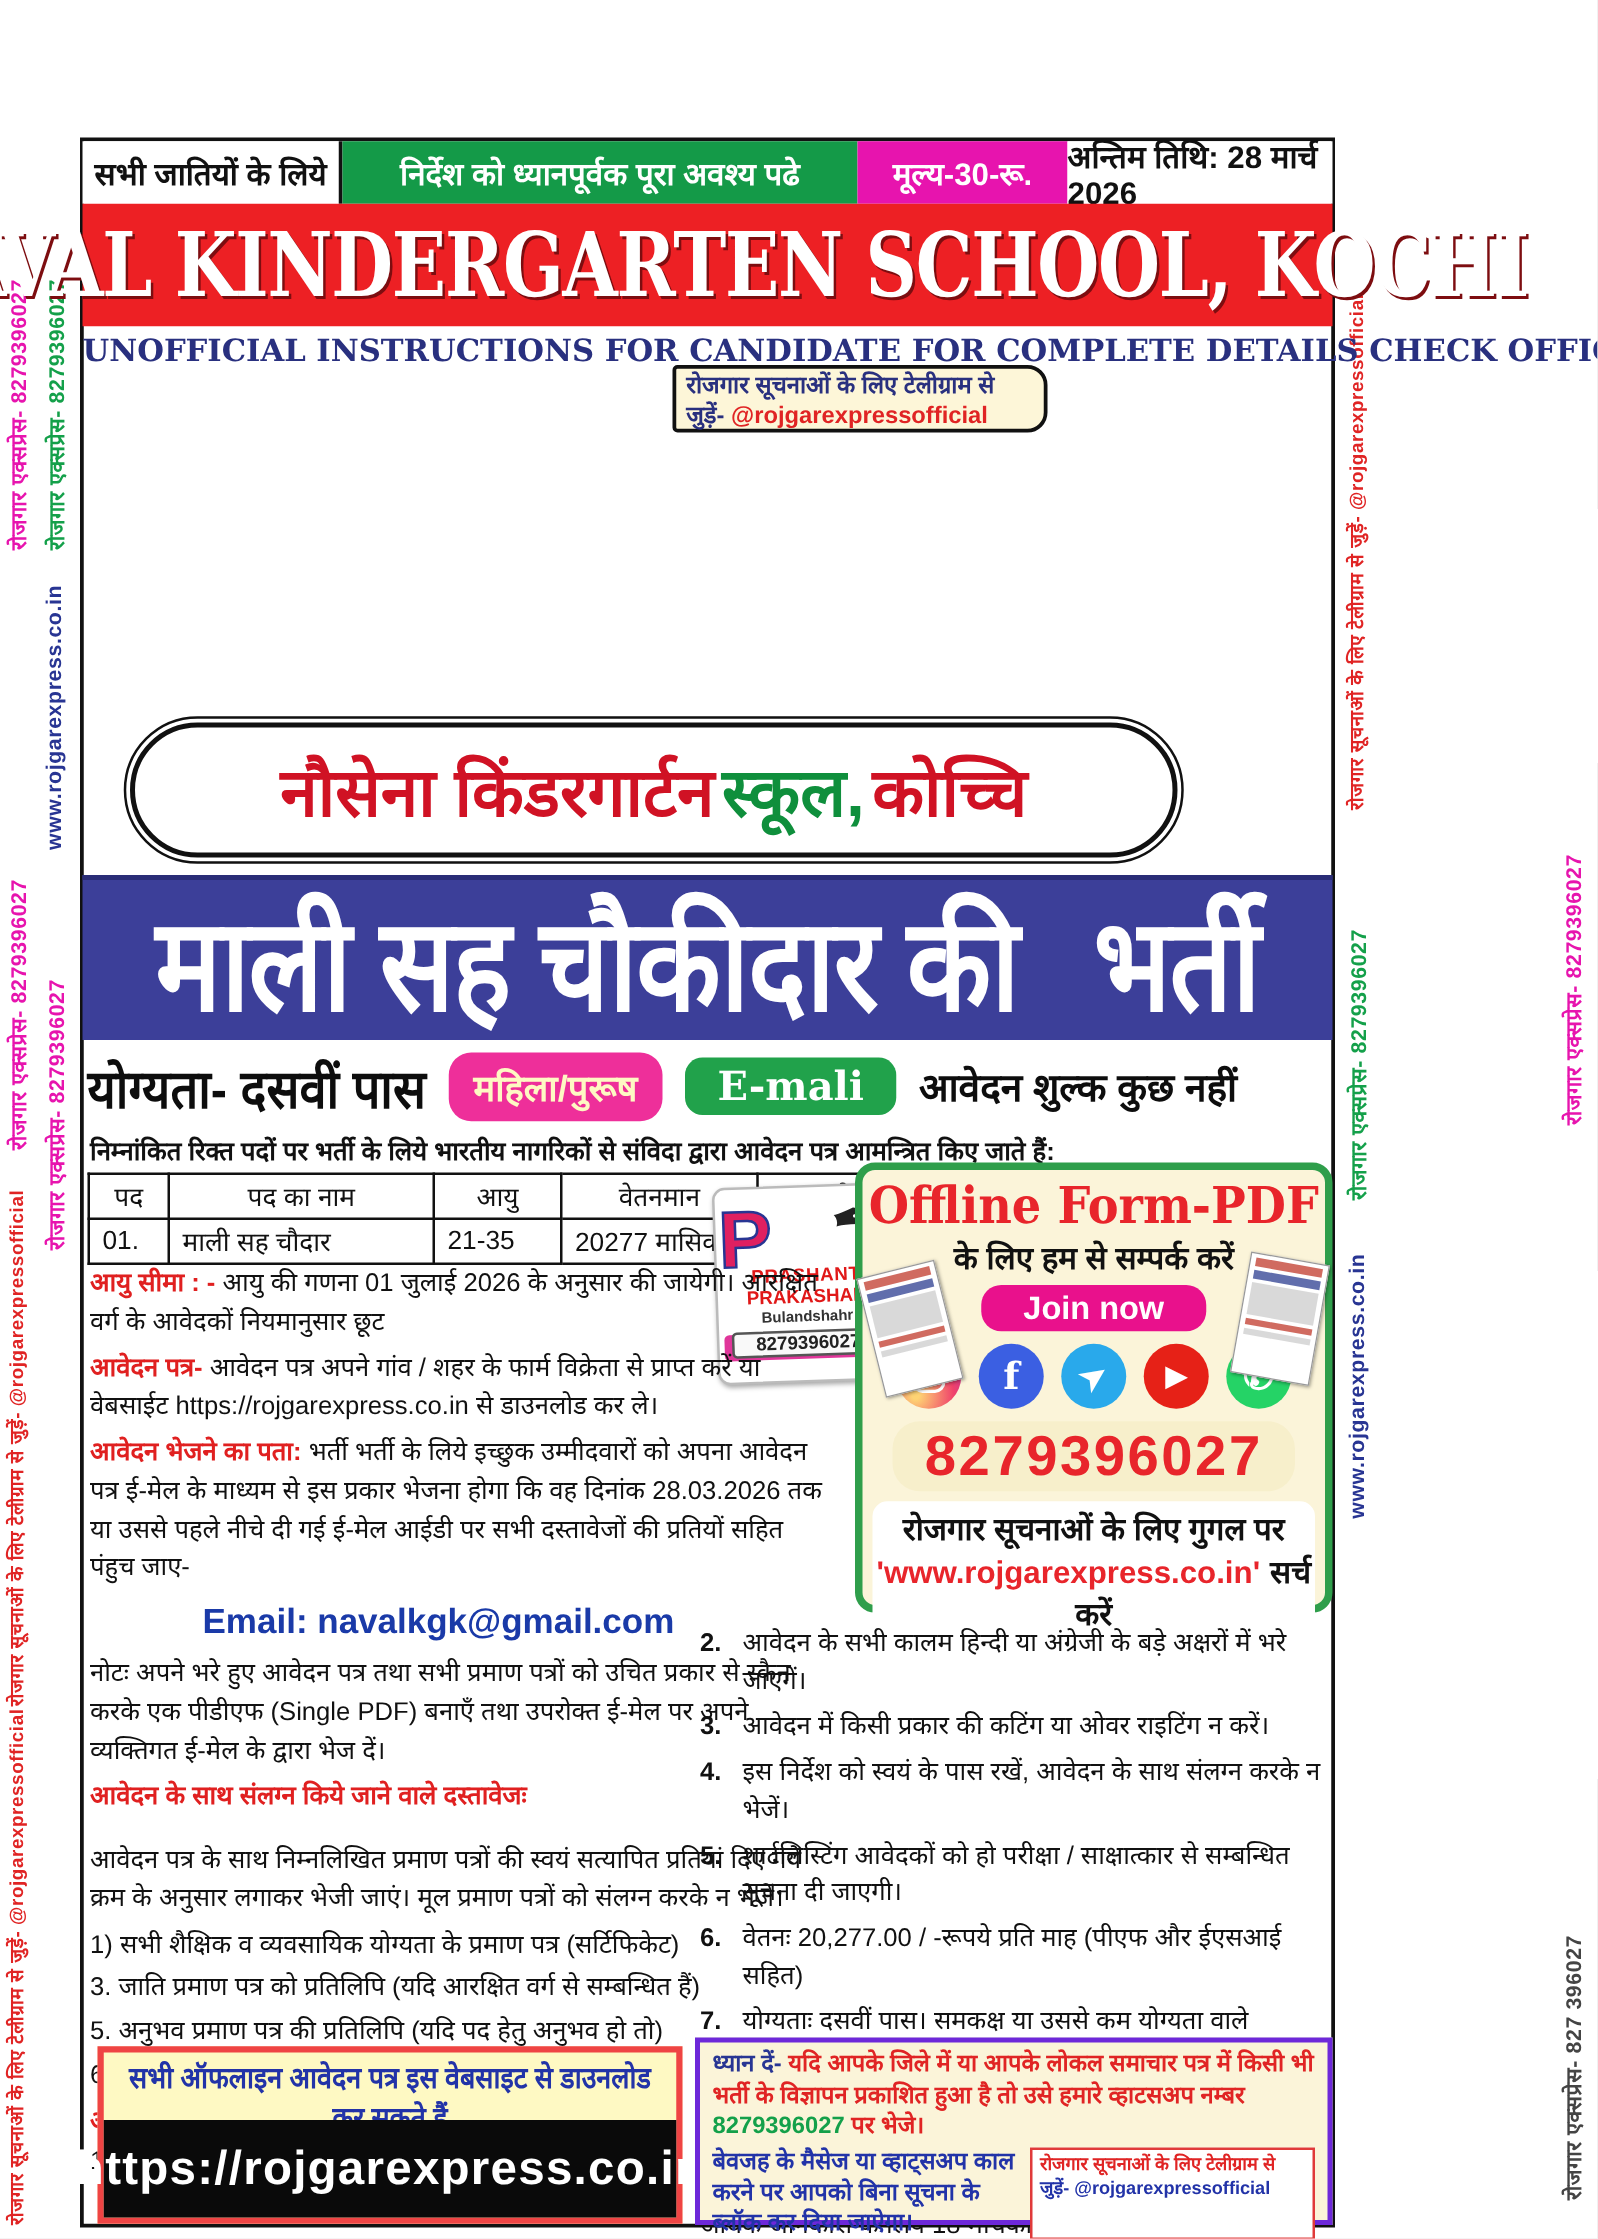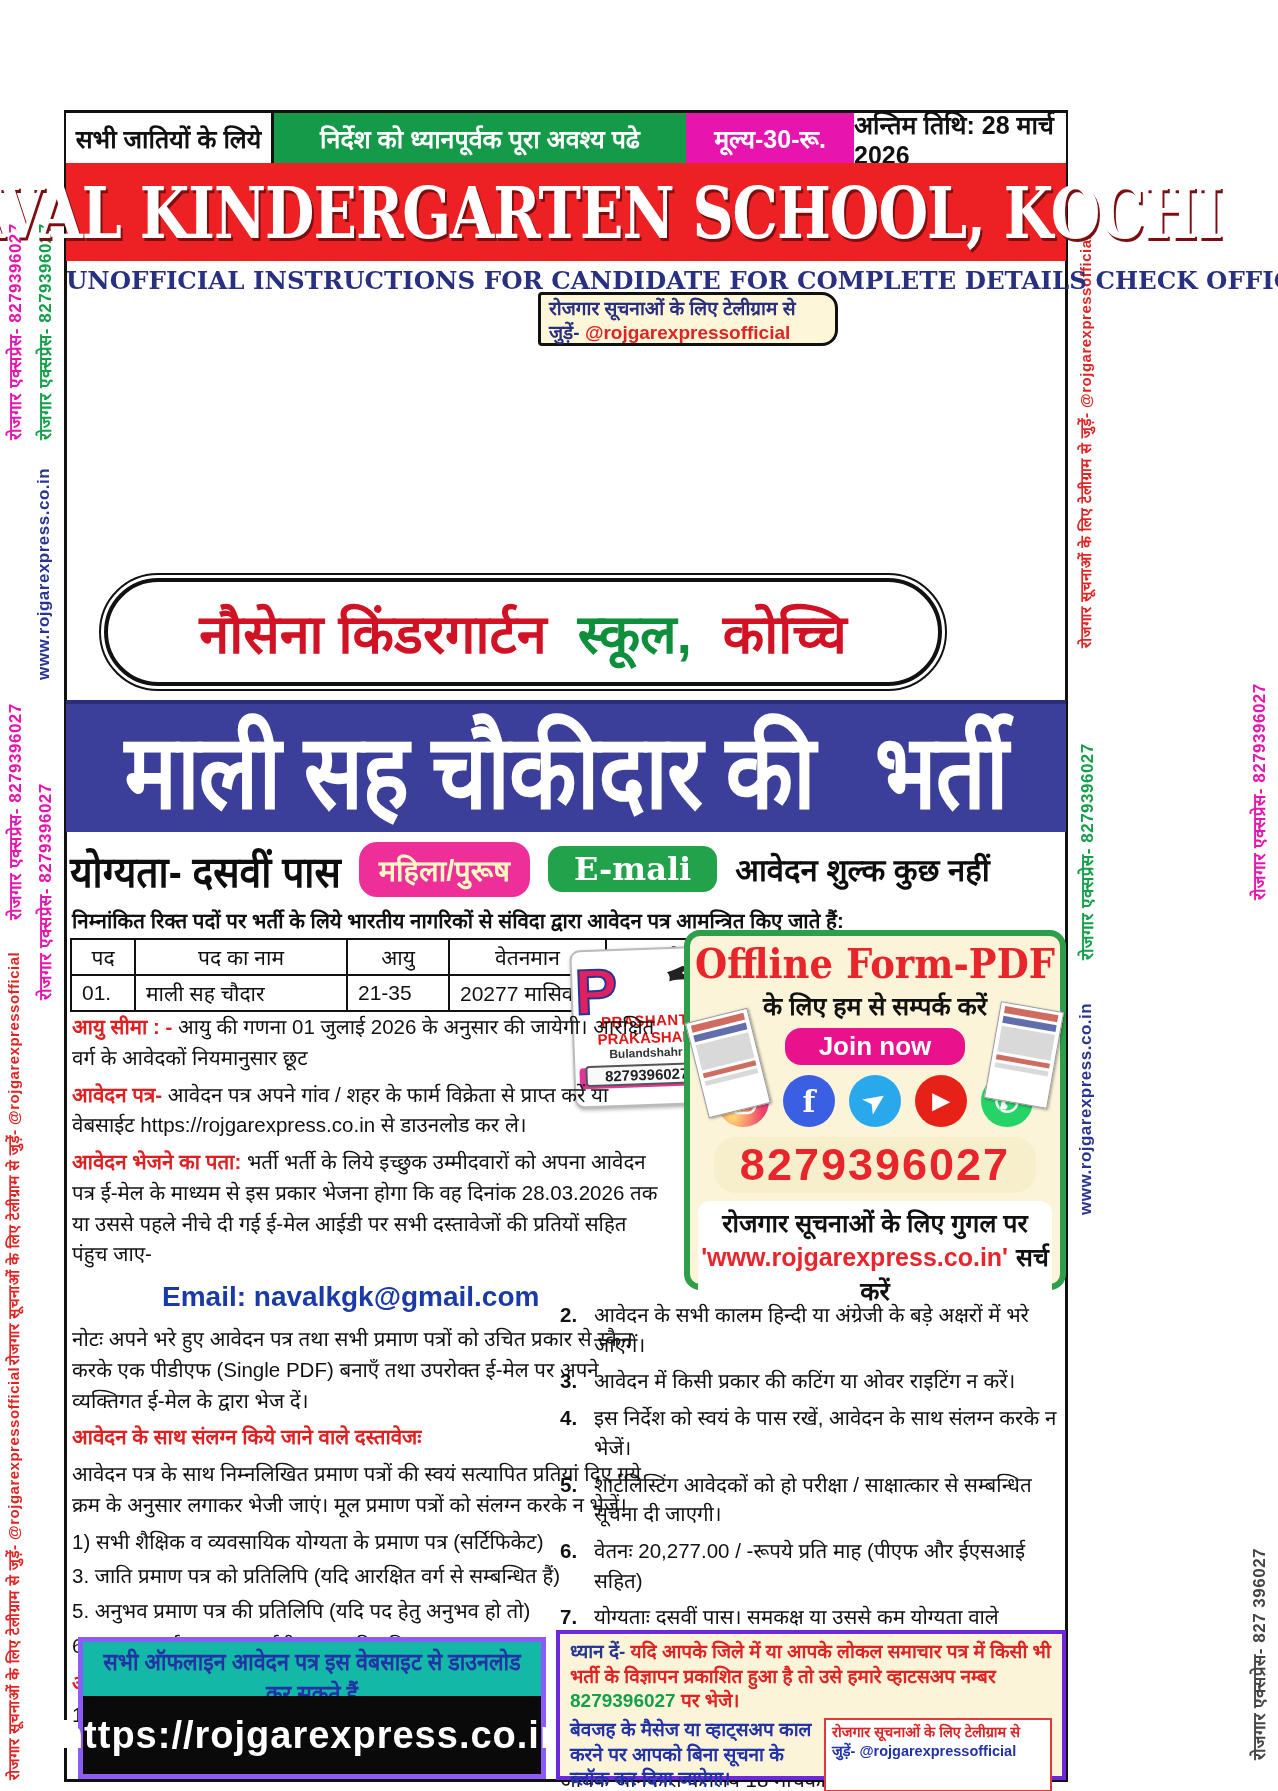--- a/index.html
+++ b/index.html
@@ -25,21 +25,21 @@
   .tgbox{position:absolute;left:538px;top:292px;width:300px;height:54px;background:#fdf6d8;border:3px solid #111;
          border-radius:4px 16px 16px 4px;padding:2px 8px;box-sizing:border-box;font-size:19px;font-weight:700;line-height:1.25;}
   .tgbox .l1{color:#29307f;}
   .tgbox .l2{color:#29307f;}
   .tgbox .handle{color:#e02424;}
   
   .headline{position:absolute;left:66px;top:318px;width:1000px;height:250px;display:flex;align-items:center;justify-content:center;}
   .headline span{font-weight:900;font-size:148px;color:#0d0d0d;transform:scaleY(1.18);white-space:nowrap;letter-spacing:-2px;}
   
   .oval{position:absolute;left:104px;top:578px;width:830px;height:100px;border:4px solid #111;outline:2px solid #111;outline-offset:3px;
-        border-radius:70px;display:flex;align-items:center;justify-content:center;gap:31px;background:#fff;}
+        border-radius:70px;display:flex;align-items:center;justify-content:center;gap:6px;background:#fff;}
   .oval span{font-weight:900;font-size:54px;white-space:nowrap;}
   .oval .p1,.oval .p3{color:#d01224;}
   .oval .p2{color:#0f8f3c;}
   
   .postbar{position:absolute;left:66px;top:700px;width:1000px;height:128px;background:#3c3f99;border-top:4px solid #2a2d77;
            display:flex;align-items:center;justify-content:center;gap:60px;}
   .postbar span{color:#fff;font-weight:900;font-size:88px;transform:scaleY(1.18);white-space:nowrap;letter-spacing:-1px;}
   
   .qualstrip{position:absolute;left:70px;top:838px;width:996px;height:62px;display:flex;align-items:center;gap:18px;}
   .qual-label{font-weight:900;font-size:39px;color:#0d0d0d;transform:scaleY(1.1);white-space:nowrap;}
@@ -98,21 +98,21 @@
   .email-line{color:#1a3aa8;font-weight:900;font-size:28px;margin:6px 0 6px 90px !important;}
   .docs-list{margin:0;padding:0;list-style:none;}
   .docs-list li{margin:0 0 4px 0;}
   .blue-word{color:#2a52b8;}
   
   .rightcol{position:absolute;left:560px;top:1300px;width:508px;font-size:20.5px;line-height:1.45;color:#111;}
   .rc-item{display:flex;margin-bottom:7px;}
   .rc-item .no{width:34px;flex:none;font-weight:700;}
   .rc-more{margin-top:4px;}
   
-  .bl-box{position:absolute;left:78px;top:1637px;width:468px;height:142px;border:5px solid #8b5cf6;box-sizing:border-box;background:#14b8a6;}
+  .bl-box{position:absolute;left:78px;top:1637px;width:468px;height:142px;border:5px solid #ef4444;box-sizing:border-box;background:#fef9c3;}
   .bl-box .txt{color:#2233a8;font-weight:900;font-size:21.5px;text-align:center;padding:6px 10px 4px;transform:scaleY(1.1);}
   .bl-box .urlbar{position:absolute;left:0;right:0;bottom:0;height:78px;background:#0a0a0a;display:flex;align-items:center;justify-content:center;}
   .bl-box .urlbar span{color:#fff;font-weight:900;font-size:38px;letter-spacing:1px;}
   .br-box{position:absolute;left:556px;top:1630px;width:510px;height:150px;border:4px solid #6d28d9;box-sizing:border-box;
           background:#fbf4d9;padding:6px 10px;font-size:19px;line-height:1.3;}
   .br-box .h{color:#283593;font-weight:900;}
   .br-box .red{color:#e02424;font-weight:800;}
   .br-box .grn{color:#14a04a;font-weight:900;}
   .br-low{display:flex;gap:8px;margin-top:4px;}
   .br-low .blue{color:#2233a8;font-weight:900;flex:1;}
@@ -255,21 +255,21 @@
       </div>
     </div>
   </div>
 
   <div class="leftcol">
     <p><span class="rhead">आयु सीमा : -</span><span> आयु की गणना 01 जुलाई 2026 के अनुसार की जायेगी। आरक्षित वर्ग के आवेदकों नियमानुसार छूट</span></p>
     <p><span class="rhead">आवेदन पत्र-</span><span> आवेदन पत्र अपने गांव / शहर के फार्म विक्रेता से प्राप्त करें या वेबसाईट https://rojgarexpress.co.in से डाउनलोड कर ले।</span></p>
     <p><span class="rhead">आवेदन भेजने का पता:</span><span> भर्ती भर्ती के लिये इच्छुक उम्मीदवारों को अपना आवेदन पत्र  ई-मेल के माध्यम से इस प्रकार भेजना होगा कि वह दिनांक 28.03.2026 तक या उससे पहले नीचे दी गई ई-मेल आईडी पर सभी दस्तावेजों की प्रतियों सहित पंहुच जाए-</span></p>
     <p class="email-line">Email: navalkgk@gmail.com</p>
     <p>नोटः अपने भरे हुए आवेदन पत्र तथा सभी प्रमाण पत्रों को उचित प्रकार से स्कैन करके एक पीडीएफ (Single PDF) बनाएँ तथा उपरोक्त ई-मेल पर अपने व्यक्तिगत ई-मेल के द्वारा भेज दें।</p>
-    <p class="rhead" style="margin-bottom:6px;">आवेदन के साथ संलग्न किये जाने वाले दस्तावेजः</p>
+    <p class="rhead" style="margin-bottom:20px;">आवेदन के साथ संलग्न किये जाने वाले दस्तावेजः</p>
     <p> आवेदन पत्र के साथ निम्नलिखित प्रमाण पत्रों की स्वयं सत्यापित प्रतियां दिए गये क्रम के अनुसार लगाकर भेजी जाएं। मूल प्रमाण पत्रों को संलग्न करके न भेजें।</p>
     <ul class="docs-list">
       <li>1)  सभी शैक्षिक व व्यवसायिक योग्यता के प्रमाण पत्र (सर्टिफिकेट)</li>
       <li>3.  जाति प्रमाण पत्र को प्रतिलिपि (यदि आरक्षित वर्ग से सम्बन्धित हैं)</li>
       <li>5.  अनुभव प्रमाण पत्र की प्रतिलिपि (यदि पद हेतु अनुभव हो तो)</li>
       <li>6.  आधार कार्ड या अन्य आईडी प्रमाण की प्रति</li>
     </ul>
     <p class="rhead" style="margin:6px 0 2px;">अन्य सामान्य शर्तें व निर्देश :</p>
     <p><span>1.   ई-मेल करते समय </span><span class="blue-word">subject</span><span> में  पद का नाम ........... में लिखे।</span></p>
   </div>

